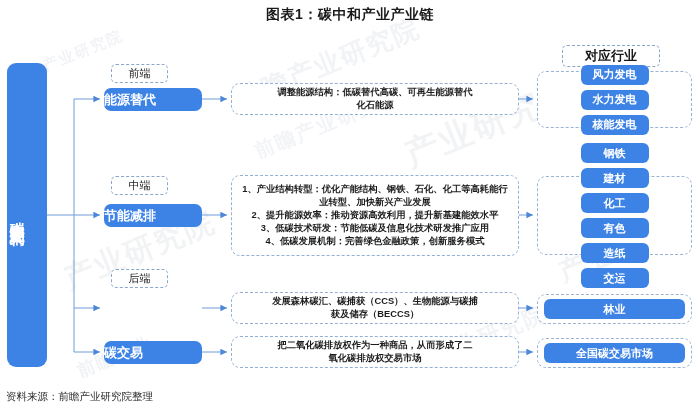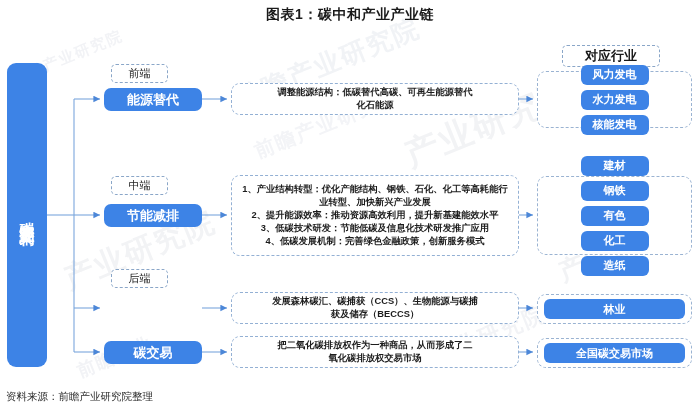--- a/index.html
+++ b/index.html
@@ -81,21 +81,21 @@
     pointer-events: none;
   }
 
   
   .node {
     position: absolute;
     z-index: 3;
     box-sizing: border-box;
     display: flex;
     align-items: center;
-    justify-content: center;
+    justify-content: flex-start;
     text-align: center;
   }
 
   .blue {
     background: #3d83e6;
     color: #ffffff;
     border-radius: 7px;
     font-weight: bold;
   }
 
@@ -287,25 +287,26 @@
   </div>
   <div class="desc left" style="top:175px; height:81px;">
     <p>
       <span>1、产业结构转型：优化产能结构、钢铁、石化、化工等高耗能行业转型、加快新兴产业发展</span><br>
       <span>2、提升能源效率：推动资源高效利用，提升新基建能效水平</span><br>
       <span>3、低碳技术研发：节能低碳及信息化技术研发推广应用</span><br>
       <span>4、低碳发展机制：完善绿色金融政策，创新服务模式</span>
     </p>
   </div>
   <div class="sector-group" style="top:176px; height:79px;">
+    <div class="chip">钢铁</div>
     <div class="chip">建材</div>
-    <div class="chip">钢铁</div>
+    <div class="chip">化工</div>
     <div class="chip">有色</div>
-    <div class="chip">化工</div>
     <div class="chip">造纸</div>
+    <div class="chip">交运</div>
   </div>
 
   <div class="tag" style="top:269px;">后端</div>
   <div class="desc center" style="top:292px; height:32px;">
     <p>
       <span>发展森林碳汇、碳捕获（CCS）、生物能源与碳捕</span><br>
       <span>获及储存（BECCS）</span>
     </p>
   </div>
   <div class="sector-group" style="top:294px; height:30px;">

